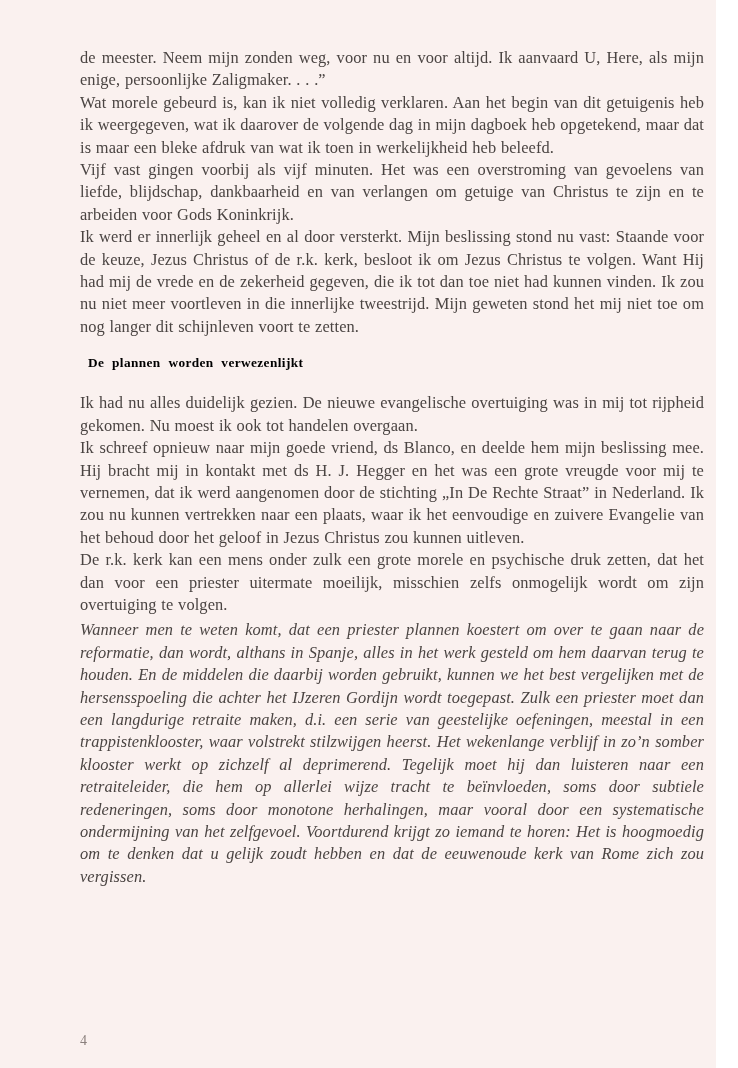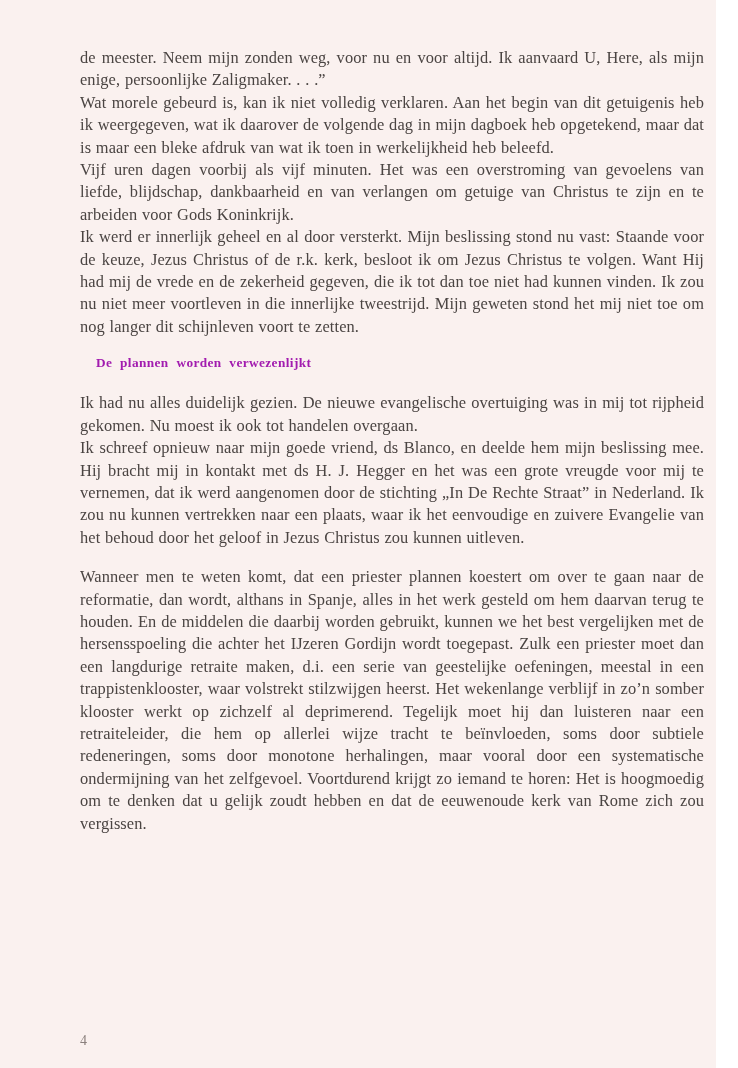--- a/index.html
+++ b/index.html
@@ -17,50 +17,51 @@
       position: absolute; left: 80px; top: 47px; width: 624px;
       font-family: "Liberation Serif", "DejaVu Serif", serif;
       font-size: 16.4px; line-height: 22.4px;
       color: #4a4442;
       text-align: justify;
       text-align-last: left;
       letter-spacing: 0.1px;
       word-spacing: 0.5px;
     }
     .para { margin: 0; }
-    .para.gap { margin-top: 17px; }
+    .para.gap { margin-top: 3px; font-style: italic; }
     .heading {
-      margin: 16px 0 2px 16px;
+      margin: 16px 0 2px 8px;
       text-align: right;
       font-family: "Liberation Serif", "DejaVu Serif", serif;
       font-weight: bold;
       font-size: 13.3px;
-      color: #a21caf;
+      color: #000000;
       letter-spacing: 0.4px;
       word-spacing: 4px;
       line-height: 18px;
     }
     .after-heading { margin-top: 20px; }
     .page-number {
       position: absolute; left: 80px; top: 1033px;
       font-family: "Liberation Serif", serif;
       font-size: 14px; color: #8a807d;
     }
   </style>
 </head>
 <body>
 
 <div class="page">
   <div class="text-block">
     <p class="para">de meester. Neem mijn zonden weg, voor nu en voor altijd. Ik aanvaard U, Here, als mijn enige, persoonlijke Zaligmaker. . . .”</p>
     <p class="para">Wat morele gebeurd is, kan ik niet volledig verklaren. Aan het begin van dit getuigenis heb ik weergegeven, wat ik daarover de volgende dag in mijn dagboek heb opgetekend, maar dat is maar een bleke afdruk van wat ik toen in werkelijkheid heb beleefd.</p>
-    <p class="para">Vijf uren dagen voorbij als vijf minuten. Het was een overstroming van gevoelens van liefde, blijdschap, dankbaarheid en van verlangen om getuige van Christus te zijn en te arbeiden voor Gods Koninkrijk.</p>
+    <p class="para">Vijf vast gingen voorbij als vijf minuten. Het was een overstroming van gevoelens van liefde, blijdschap, dankbaarheid en van verlangen om getuige van Christus te zijn en te arbeiden voor Gods Koninkrijk.</p>
     <p class="para">Ik werd er innerlijk geheel en al door versterkt. Mijn beslissing stond nu vast: Staande voor de keuze, Jezus Christus of de r.k. kerk, besloot ik om Jezus Christus te volgen. Want Hij had mij de vrede en de zekerheid gegeven, die ik tot dan toe niet had kunnen vinden. Ik zou nu niet meer voortleven in die innerlijke tweestrijd. Mijn geweten stond het mij niet toe om nog langer dit schijnleven voort te zetten.</p>
 
     <div class="heading">De plannen worden verwezenlijkt</div>
 
     <p class="para after-heading">Ik had nu alles duidelijk gezien. De nieuwe evangelische overtuiging was in mij tot rijpheid gekomen. Nu moest ik ook tot handelen overgaan.</p>
     <p class="para">Ik schreef opnieuw naar mijn goede vriend, ds Blanco, en deelde hem mijn beslissing mee. Hij bracht mij in kontakt met ds H. J. Hegger en het was een grote vreugde voor mij te vernemen, dat ik werd aangenomen door de stichting „In De Rechte Straat” in Nederland. Ik zou nu kunnen vertrekken naar een plaats, waar ik het eenvoudige en zuivere Evangelie van het behoud door het geloof in Jezus Christus zou kunnen uitleven.</p>
+    <p class="para">De r.k. kerk kan een mens onder zulk een grote morele en psychische druk zetten, dat het dan voor een priester uitermate moeilijk, misschien zelfs onmogelijk wordt om zijn overtuiging te volgen.</p>
     <p class="para gap">Wanneer men te weten komt, dat een priester plannen koestert om over te gaan naar de reformatie, dan wordt, althans in Spanje, alles in het werk gesteld om hem daarvan terug te houden. En de middelen die daarbij worden gebruikt, kunnen we het best vergelijken met de hersensspoeling die achter het IJzeren Gordijn wordt toegepast. Zulk een priester moet dan een langdurige retraite maken, d.i. een serie van geestelijke oefeningen, meestal in een trappistenklooster, waar volstrekt stilzwijgen heerst. Het wekenlange verblijf in zo’n somber klooster werkt op zichzelf al deprimerend. Tegelijk moet hij dan luisteren naar een retraiteleider, die hem op allerlei wijze tracht te beïnvloeden, soms door subtiele redeneringen, soms door monotone herhalingen, maar vooral door een systematische ondermijning van het zelfgevoel. Voortdurend krijgt zo iemand te horen: Het is hoogmoedig om te denken dat u gelijk zoudt hebben en dat de eeuwenoude kerk van Rome zich zou vergissen.</p>
   </div>
 
   <div class="page-number">4</div>
 </div>
 
 </body></html>

